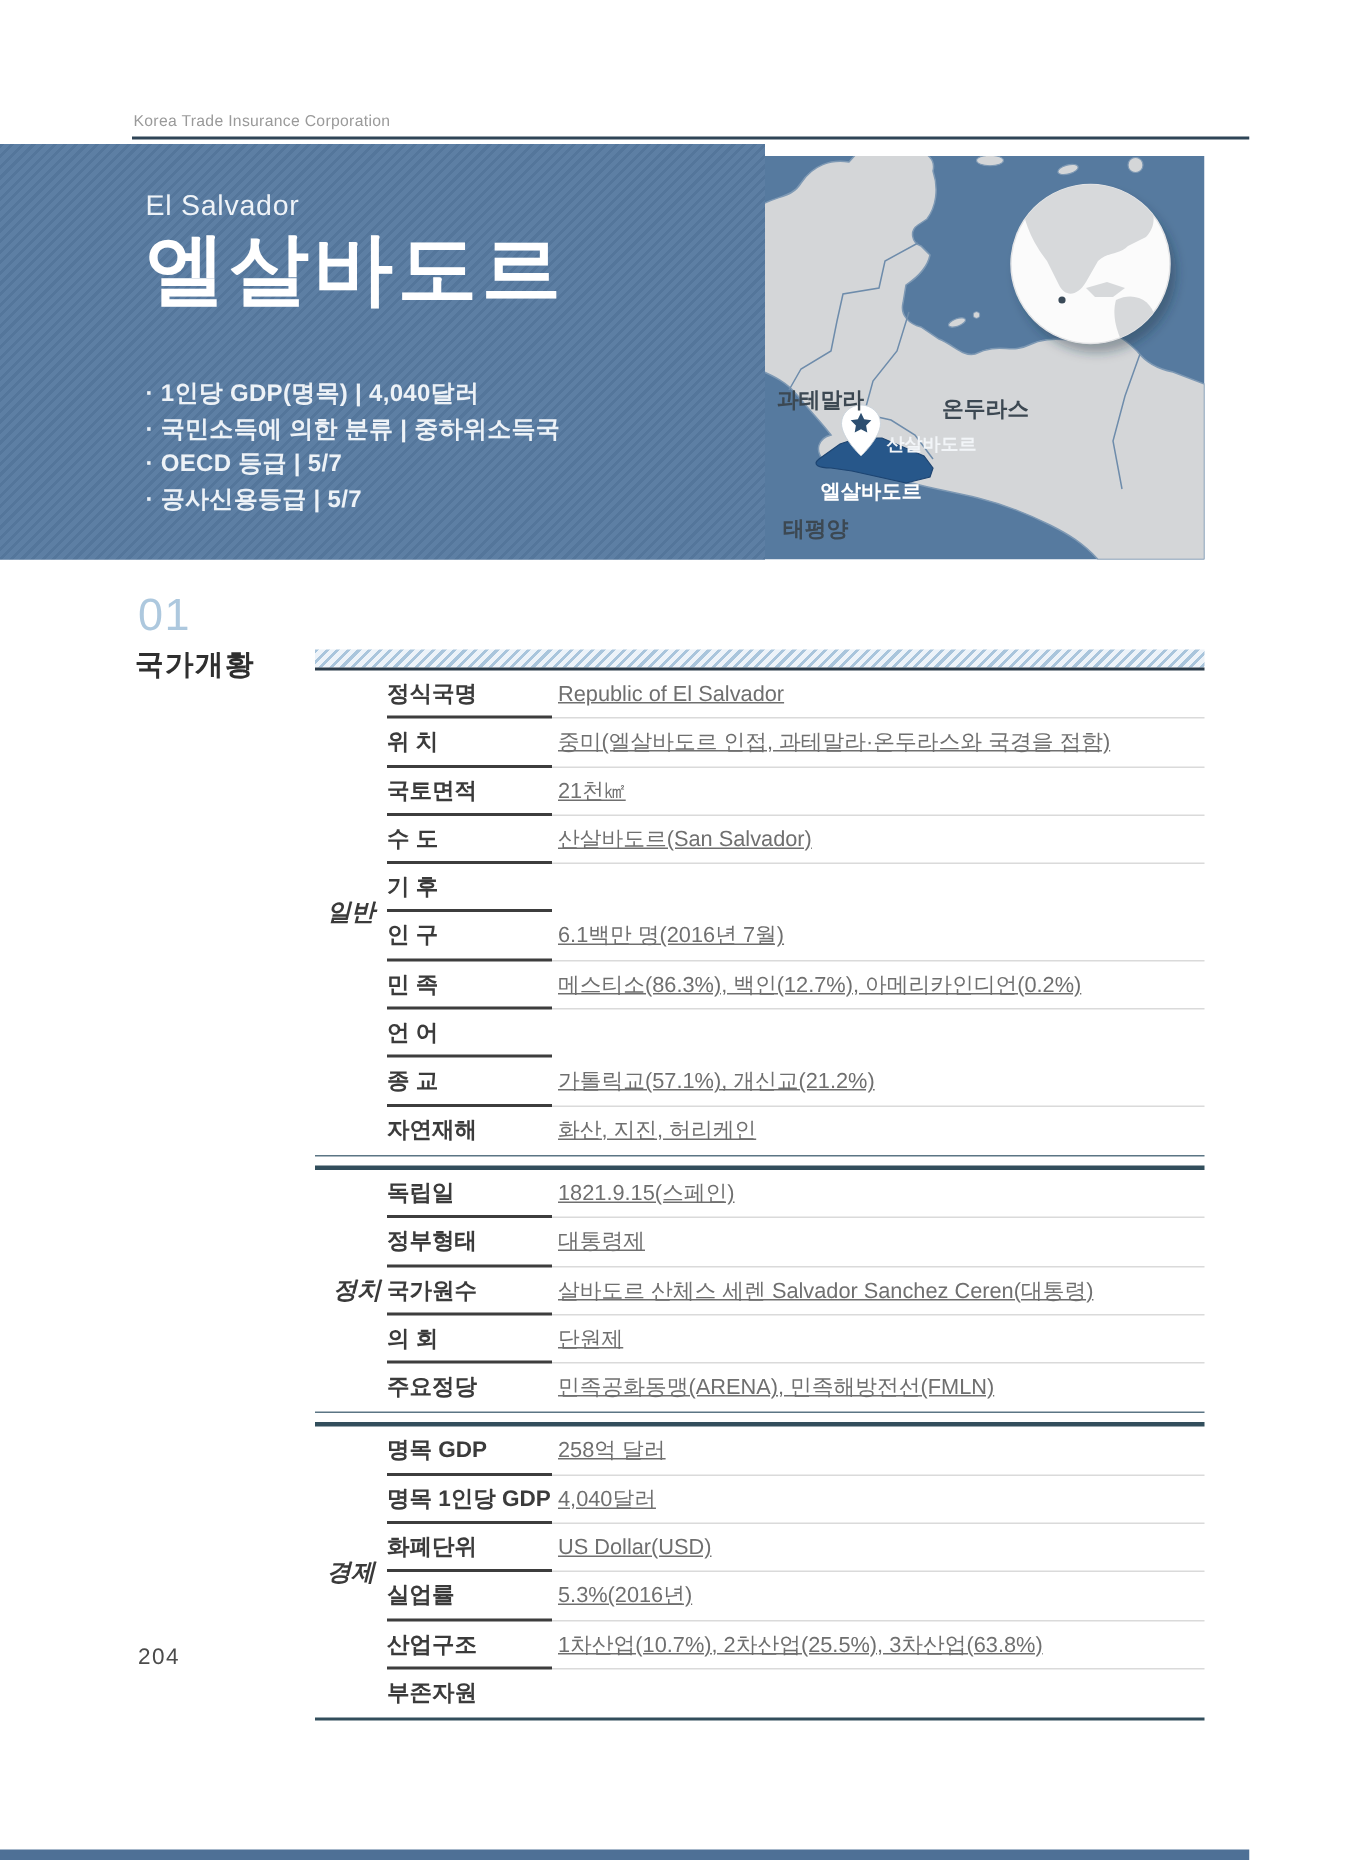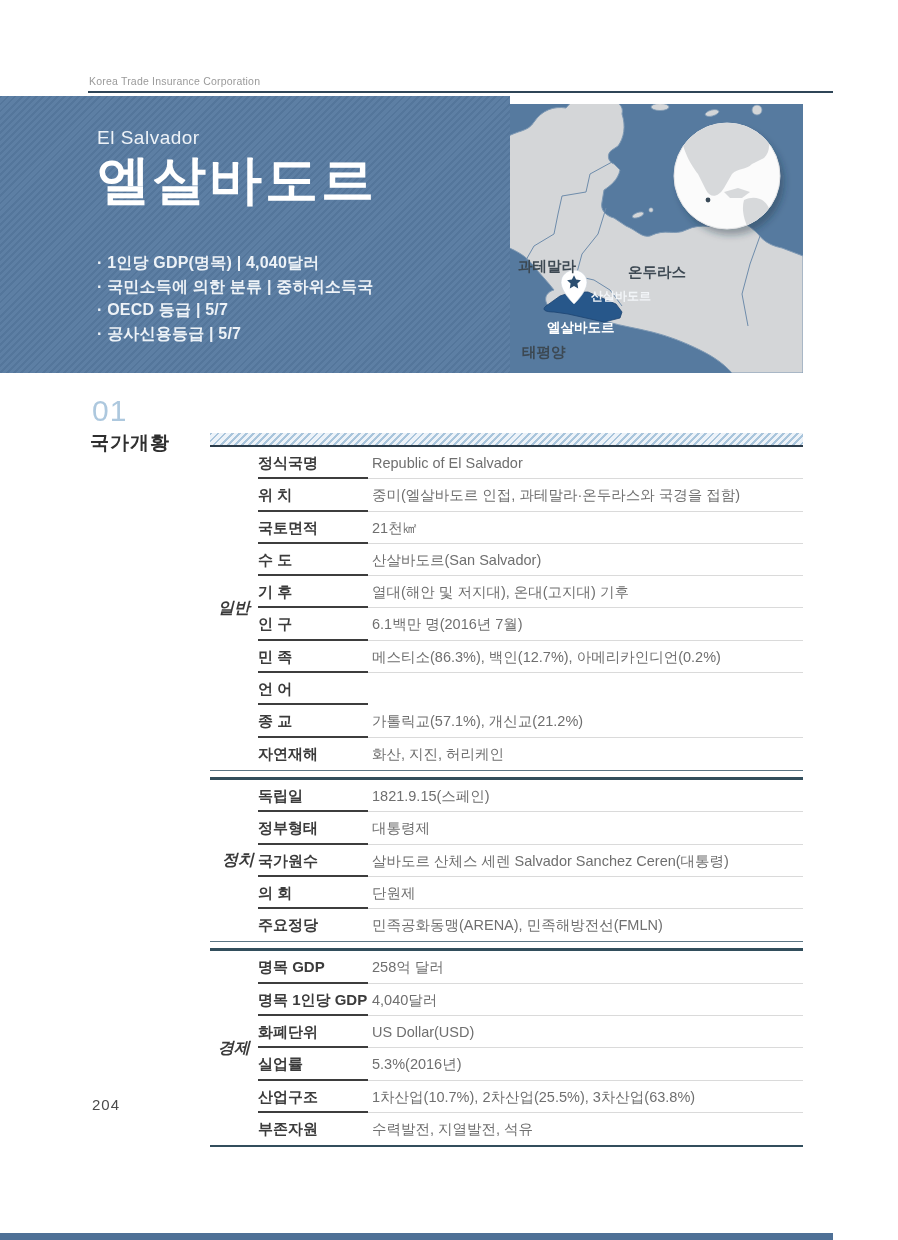--- a/index.html
+++ b/index.html
@@ -30,21 +30,21 @@
   .sec-title{position:absolute;left:90px;top:430px;font-size:19px;font-weight:700;color:#2f2f2f;letter-spacing:1px;}
 
   
   .tbl{position:absolute;left:210px;top:433px;width:593px;}
   .hatch{height:12px;border-bottom:2px solid #2b3b49;
          background:repeating-linear-gradient(135deg,#a9c5dc 0px,#a9c5dc 2px,#edf3f9 2px,#edf3f9 5px);}
   .group{display:grid;grid-template-columns:48px 110px 1fr;}
   .group-label{grid-column:1;align-self:center;padding-left:8px;font-size:16px;font-weight:700;color:#3a3a3a;font-style:italic;}
   .cell{height:32.3px;line-height:32.3px;box-sizing:border-box;white-space:nowrap;overflow:hidden;}
   .cell.lab{grid-column:2;font-size:15px;font-weight:700;color:#3b3b3b;border-bottom:2px solid #3d3d3d;}
-  .cell.val{grid-column:3;padding-left:4px;font-size:14.5px;color:#6f6f6f;border-bottom:1px solid #dadada;}
+  .cell.val{grid-column:3;padding-left:4px;font-size:14.5px;color:#6f6f6f;border-bottom:1px solid #dadada;text-decoration:underline;}
   .cell.last{border-bottom:none;}
   .group-divider{height:6px;border-top:1px solid #5b7584;border-bottom:3px solid #324e5c;}
   .tbl-bottom{height:0;border-top:2px solid #324e5c;}
 
   
   .page-num{position:absolute;left:92px;top:1096px;font-size:15px;color:#4b4b4b;letter-spacing:1px;}
   .bottom-bar{position:absolute;left:0;right:0;bottom:0;height:7px;background:#4e7096;}
 </style>
 </head>
 <body>
@@ -143,21 +143,20 @@
           <div class="group-label" style="grid-row: 1 / span 10;">일반</div>
           <div class="cell lab">정식국명</div>
           <div class="cell val">Republic of El Salvador</div>
           <div class="cell lab">위 치</div>
           <div class="cell val">중미(엘살바도르 인접, 과테말라·온두라스와 국경을 접함)</div>
           <div class="cell lab">국토면적</div>
           <div class="cell val">21천㎢</div>
           <div class="cell lab">수 도</div>
           <div class="cell val">산살바도르(San Salvador)</div>
           <div class="cell lab">기 후</div>
-          <div class="cell val">열대(해안 및 저지대), 온대(고지대) 기후</div>
           <div class="cell lab">인 구</div>
           <div class="cell val">6.1백만 명(2016년 7월)</div>
           <div class="cell lab">민 족</div>
           <div class="cell val">메스티소(86.3%), 백인(12.7%), 아메리카인디언(0.2%)</div>
           <div class="cell lab">언 어</div>
           <div class="cell lab">종 교</div>
           <div class="cell val">가톨릭교(57.1%), 개신교(21.2%)</div>
           <div class="cell lab last">자연재해</div>
           <div class="cell val last">화산, 지진, 허리케인</div>
         </div>
@@ -182,21 +181,20 @@
           <div class="cell val">258억 달러</div>
           <div class="cell lab">명목 1인당 GDP</div>
           <div class="cell val">4,040달러</div>
           <div class="cell lab">화폐단위</div>
           <div class="cell val">US Dollar(USD)</div>
           <div class="cell lab">실업률</div>
           <div class="cell val">5.3%(2016년)</div>
           <div class="cell lab">산업구조</div>
           <div class="cell val">1차산업(10.7%), 2차산업(25.5%), 3차산업(63.8%)</div>
           <div class="cell lab last">부존자원</div>
-          <div class="cell val last">수력발전, 지열발전, 석유</div>
         </div>
       </div>
     <div class="tbl-bottom"></div>
   </div>
 
   <div class="page-num">204</div>
   <div class="bottom-bar"></div>
 
 </div>
 

